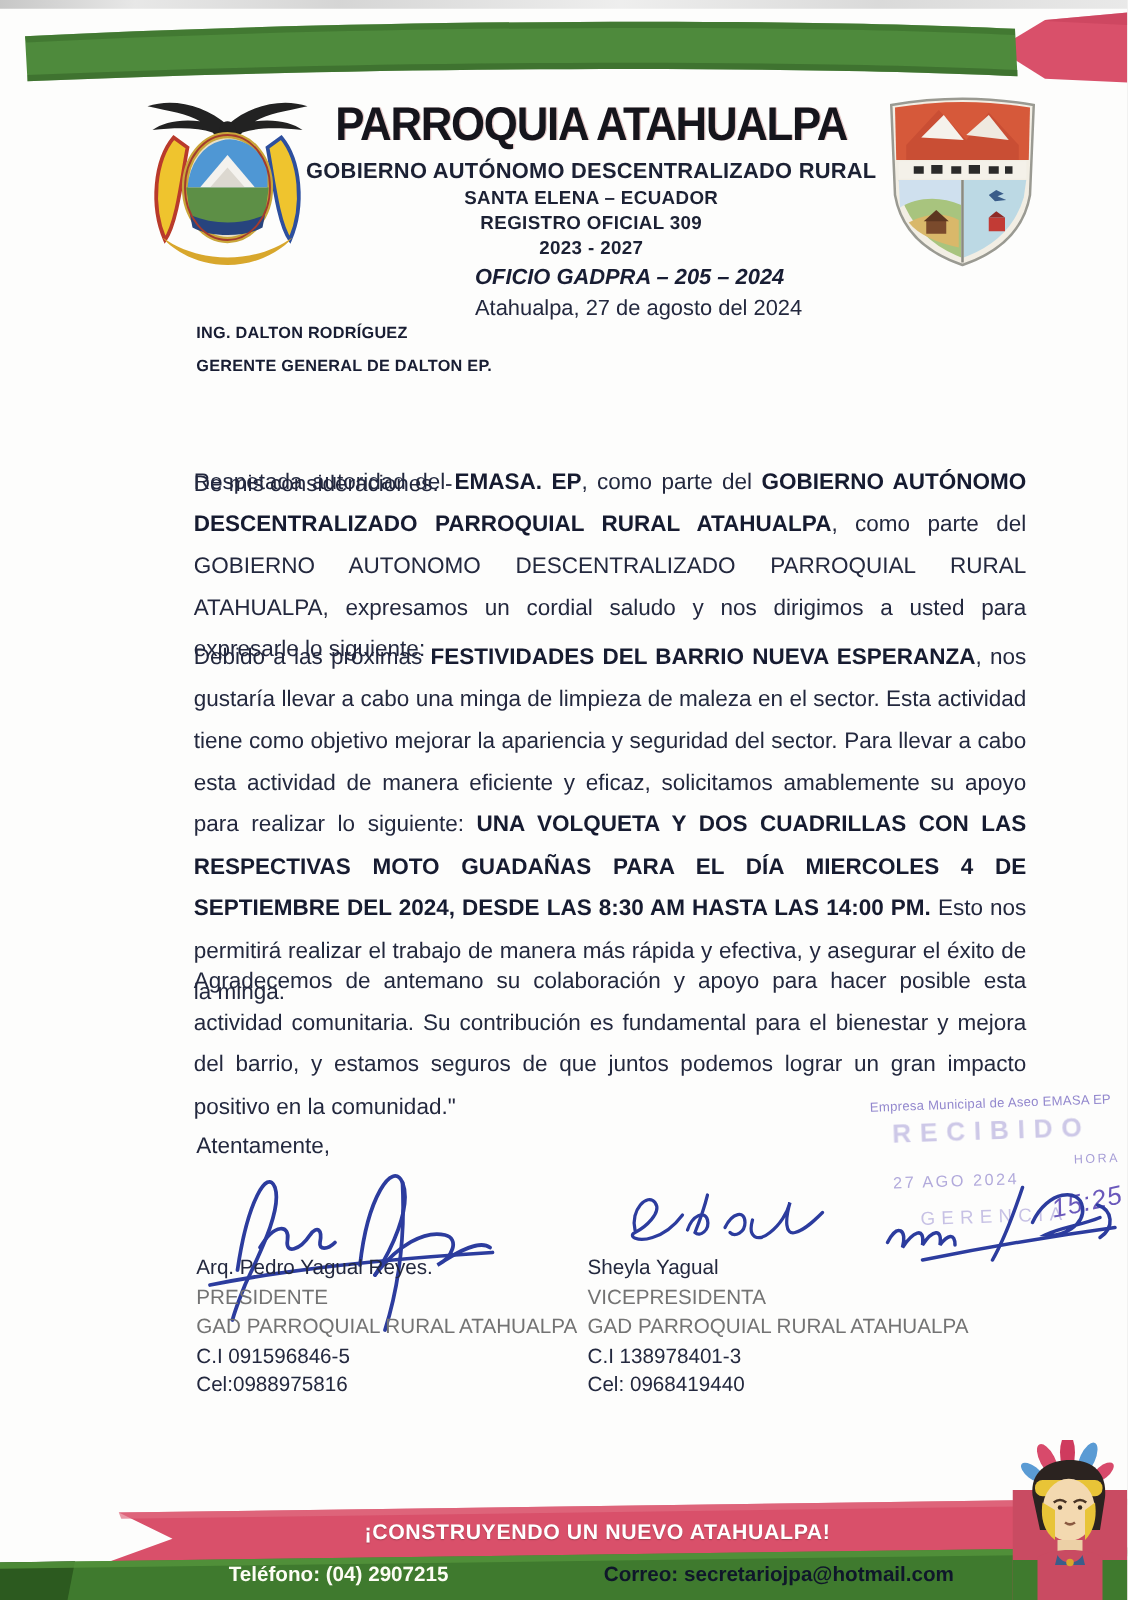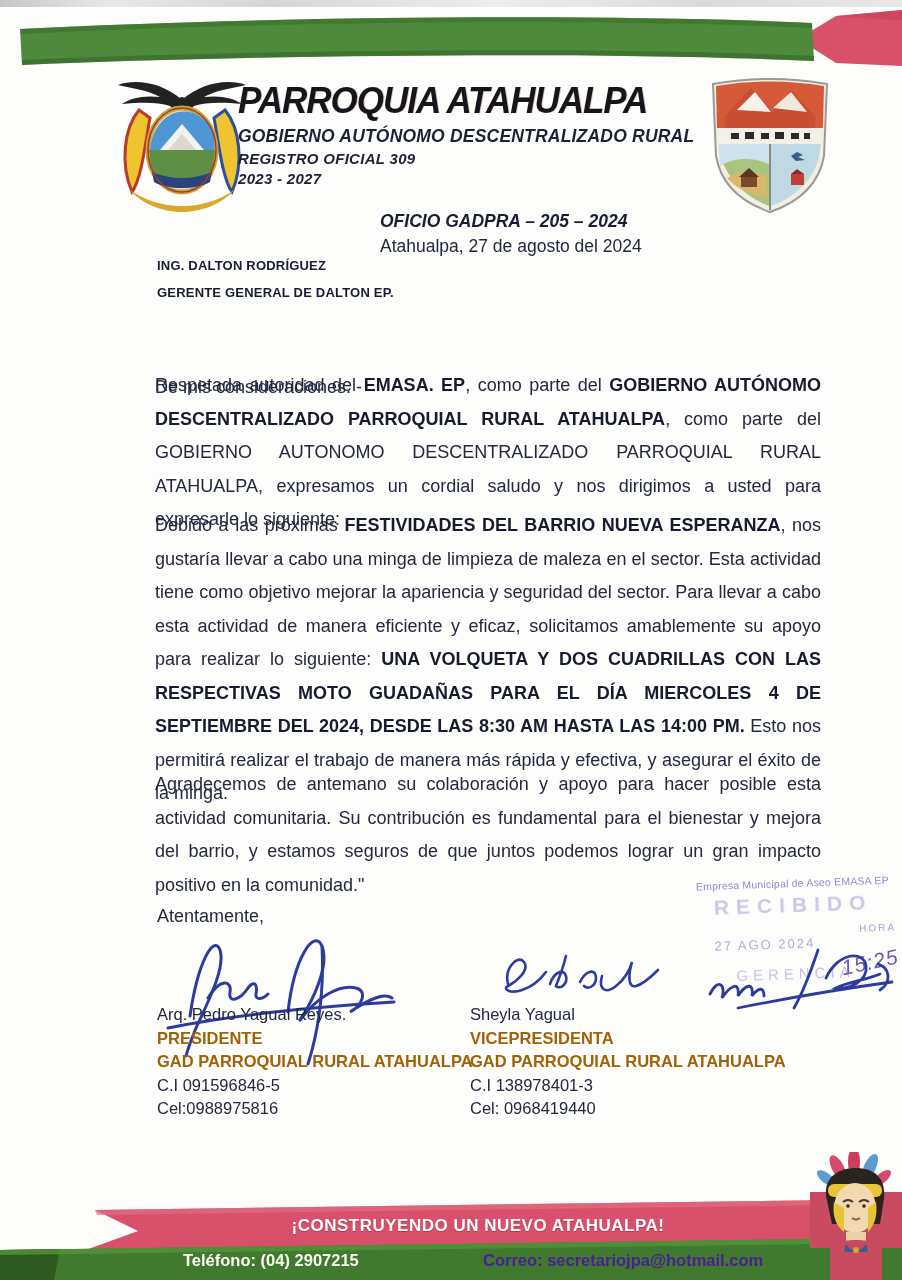--- a/index.html
+++ b/index.html
@@ -3,21 +3,21 @@
 <meta charset="utf-8">
 <style>
   html,body{margin:0;padding:0;background:#e9e9e9;}
   #page{position:relative;width:902px;height:1280px;background:#fdfdfc;overflow:hidden;
         font-family:"Liberation Sans",sans-serif;color:#23283e;}
   .abs{position:absolute;}
   
   #scan-top{left:0;top:0;width:902px;height:7px;opacity:.55;
     background:linear-gradient(90deg,#9a9a9a 0%,#d6d6d6 12%,#b5b5b5 30%,#e2e2e2 55%,#bdbdbd 78%,#d9d9d9 100%);}
   
-  #header-text{left:238px;top:80px;width:470px;text-align:left;color:#11131f;font-style:italic;}
+  #header-text{left:238px;top:80px;width:470px;text-align:center;color:#11131f;}
   .h-title{font-size:35px;font-weight:bold;letter-spacing:-1px;transform:scaleY(1.08);
            color:#15151c;text-shadow:1px 0 0 rgba(160,40,40,.25);white-space:nowrap;}
   .h-sub1{font-size:17.5px;font-weight:bold;margin-top:6px;letter-spacing:.2px;color:#1c2134;white-space:nowrap;}
   .h-sub{font-size:15px;font-weight:bold;margin-top:3px;letter-spacing:.3px;color:#1c2134;}
   
   #oficio-block{left:380px;top:211px;width:440px;}
   .oficio-line{font-size:17.5px;font-weight:bold;font-style:italic;color:#181d33;}
   .date-line{font-size:17.5px;margin-top:4px;color:#23283e;}
   
   #recipient{left:157px;top:252px;line-height:27px;}
@@ -25,38 +25,38 @@
   
   .para{left:155px;width:666px;font-size:18px;line-height:33.5px;text-align:justify;color:#23283e;}
   .para .b{font-weight:bold;color:#161b30;}
   #salutation{left:155px;top:341px;font-size:18px;margin-top:36px;}
   #p1{top:369px;}
   #p2{top:509px;}
   #p3{top:768px;}
   #closing{left:157px;top:906px;font-size:18px;text-align:center;}
   
   .sigblock{line-height:23.5px;font-size:16.5px;}
-  .sigblock .bold{font-weight:bold;color:#a16207;}
+  .sigblock .bold{font-weight:normal;color:#737373;}
   #sig-left{left:157px;top:1003px;}
   #sig-right{left:470px;top:1003px;}
   
   #stamp{left:686px;top:877px;width:216px;transform:rotate(-2deg);
          color:rgba(110,95,190,.75);text-align:center;}
   .stamp1{font-size:10.5px;letter-spacing:.2px;white-space:nowrap;}
   .stamp2{font-size:21px;font-weight:bold;letter-spacing:7px;opacity:.45;filter:blur(.4px);margin-top:4px;}
   .stamp-hora{font-size:10px;text-align:right;margin:8px 6px 0 0;opacity:.8;letter-spacing:2px;}
   .stamp-date{font-size:13px;letter-spacing:2px;opacity:.7;text-align:left;margin-left:28px;}
   .stamp-time{position:absolute;right:4px;top:76px;font-size:21px;font-style:italic;
               transform:rotate(-10deg);color:rgba(90,70,180,.9);letter-spacing:1px;}
   .stamp-ger{font-size:15px;letter-spacing:5px;opacity:.5;margin-top:14px;}
   
   #slogan{left:120px;top:1216px;width:716px;text-align:center;color:#fff;
           font-size:17px;font-weight:bold;letter-spacing:.5px;text-shadow:0 1px 1px rgba(0,0,0,.25);}
   #footer-phone{left:183px;top:1251px;color:#fdfdf4;font-size:16.5px;font-weight:bold;}
-  #footer-email{left:483px;top:1251px;color:#4c1d95;font-size:16.5px;font-weight:bold;}
+  #footer-email{left:483px;top:1251px;color:#0f172a;font-size:16.5px;font-weight:bold;}
   svg{display:block;}
 </style>
 </head>
 <body>
 
 <div id="page">
 
   <div id="scan-top" class="abs"></div>
 
   <svg class="abs" style="left:0;top:4px;" width="902" height="70" viewBox="0 0 902 70">
@@ -78,20 +78,21 @@
     <polygon points="68,74 90,48 112,74" fill="#f4f2ee"></polygon>
     <polygon points="76,74 90,58 104,74" fill="#dcd8d0"></polygon>
     <path d="M57,74 L123,74 L120,96 C110,106 70,106 60,96 Z" fill="#5d8f46"></path>
     <path d="M60,96 C80,104 100,104 120,96 L118,106 C104,114 76,114 62,106 Z" fill="#27447e"></path>
     <ellipse cx="90" cy="74" rx="34" ry="42" fill="none" stroke="#a33b2d" stroke-width="1.5"></ellipse>
   </svg>
 
   <div id="header-text" class="abs">
     <div class="h-title">PARROQUIA ATAHUALPA</div>
     <div class="h-sub1">GOBIERNO AUTÓNOMO DESCENTRALIZADO RURAL</div>
+    <div class="h-sub">SANTA ELENA – ECUADOR</div>
     <div class="h-sub">REGISTRO OFICIAL 309</div>
     <div class="h-sub">2023 - 2027</div>
   </div>
 
   <svg class="abs" style="left:703px;top:72px;" width="134" height="146" viewBox="0 0 134 146">
     <path d="M10,12 Q67,2 124,12 L121,84 Q114,124 67,140 Q20,124 13,84 Z" fill="#f2eee4" stroke="#9a9a92" stroke-width="2"></path>
     <path d="M13,14 Q67,5 121,14 L120,56 L14,56 Z" fill="#d6593a"></path>
     <polygon points="22,44 48,16 70,40 88,18 112,44 112,56 22,56" fill="#c94e34"></polygon>
     <polygon points="34,38 52,20 68,40" fill="#f5f2ec"></polygon>
     <polygon points="70,36 88,20 104,40" fill="#efe9df"></polygon>

